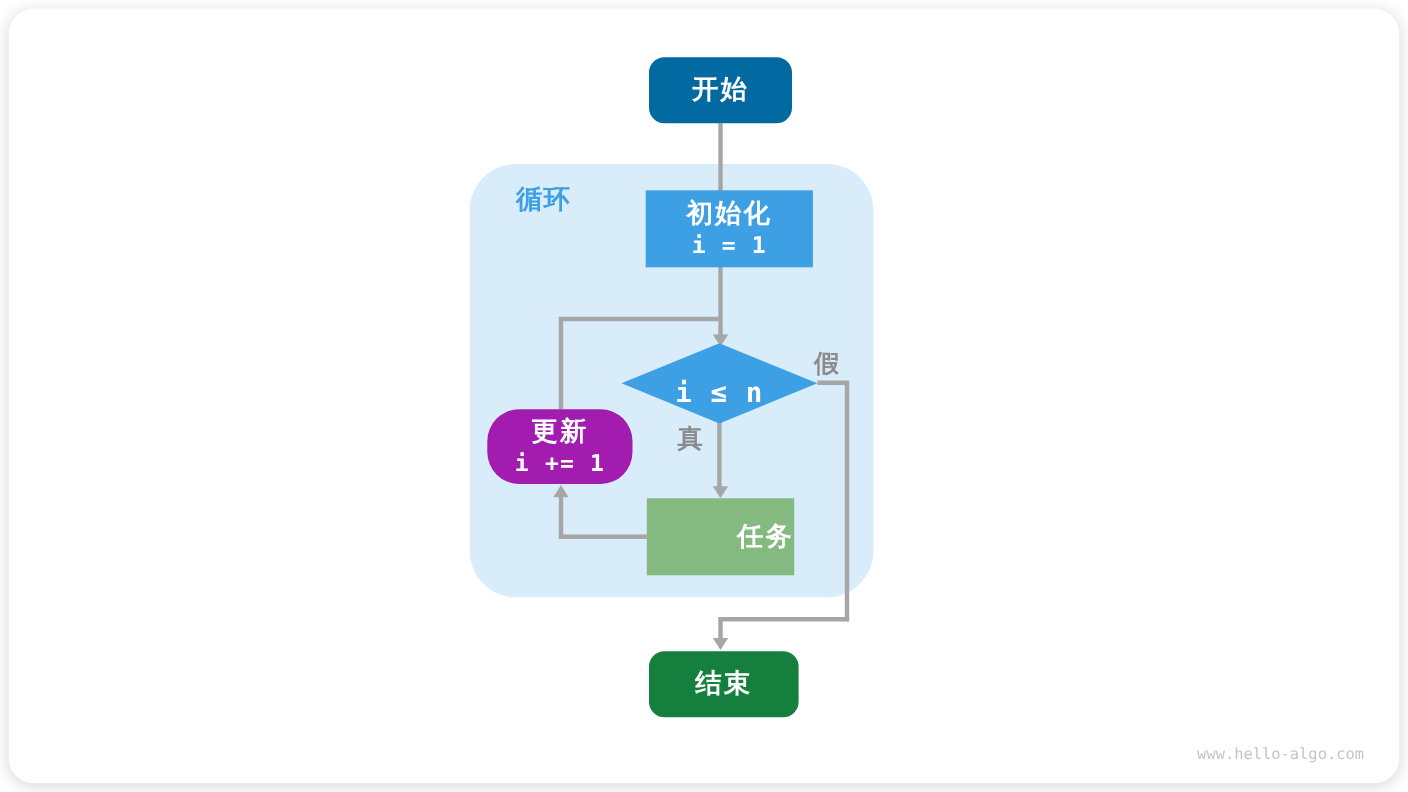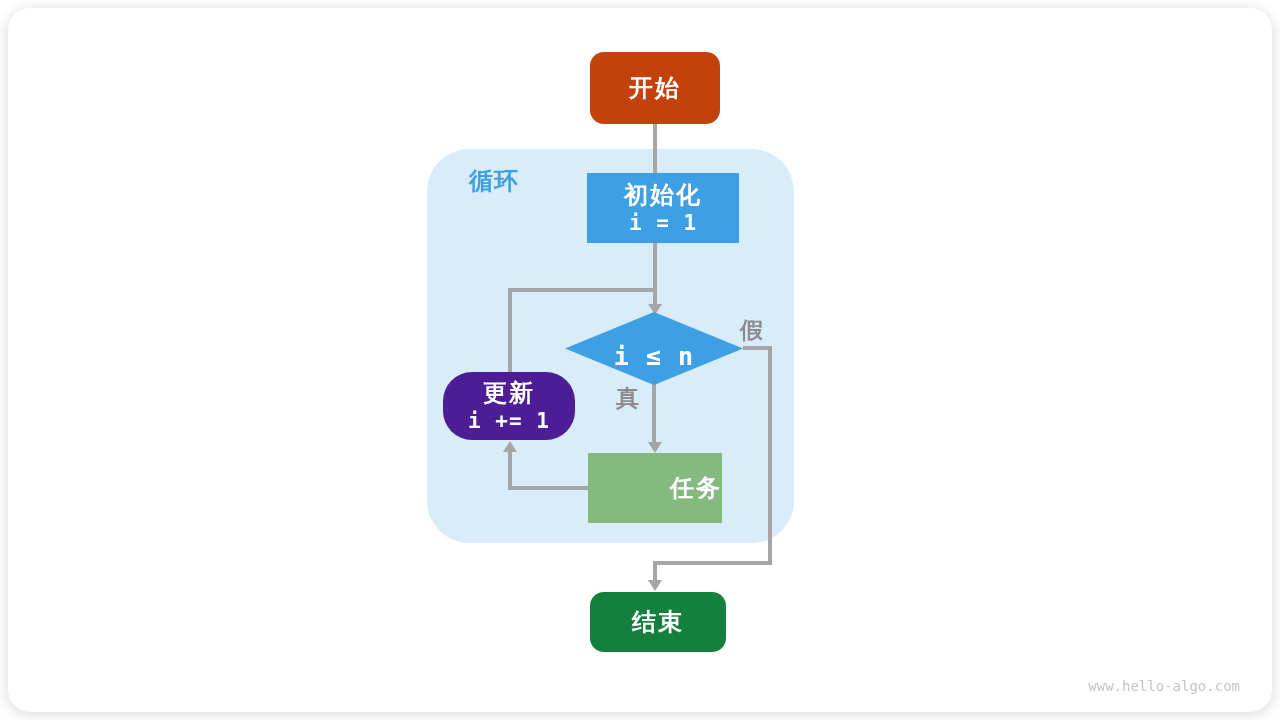--- a/index.html
+++ b/index.html
@@ -27,24 +27,24 @@
     position: absolute; display: flex; flex-direction: column;
     align-items: center; justify-content: center;
     color: #ffffff; font-weight: 700; text-align: center; line-height: 1.25;
   }
   .node .cn { font-size: 24px; letter-spacing: 2px; }
   .node .code {
     font-family: "DejaVu Sans Mono", monospace;
     font-size: 21px; font-weight: 700; letter-spacing: 1px;
   }
 
-  .node-start { left: 590px; top: 52px;  width: 130px; height: 72px; background: #c2410c; border-radius: 14px; }
+  .node-start { left: 590px; top: 52px;  width: 130px; height: 60px; background: #0369a1; border-radius: 14px; }
   .node-end   { left: 590px; top: 592px; width: 136px; height: 60px; background: #15803d; border-radius: 14px; }
   .node-init   { left: 587px; top: 173px; width: 152px; height: 70px; background: #3da0e4; }
-  .node-update { left: 443px; top: 372px; width: 132px; height: 68px; background: #4c1d95; border-radius: 29px; }
+  .node-update { left: 443px; top: 372px; width: 132px; height: 68px; background: #a21caf; border-radius: 29px; }
   .node-task   { left: 588px; top: 453px; width: 134px; height: 70px; background: #84ba80; align-items: flex-end; }
 
   .node-condition {
     left: 565px; top: 312px; width: 178px; height: 73px; background: #3da0e4;
     clip-path: polygon(50% 0, 100% 50%, 50% 100%, 0 50%);
   }
   .node-condition .code { font-size: 25px; margin-top: 17px; }
 
   .edge-label {
     position: absolute; color: #8c8c8c; font-size: 23px; font-weight: 700;

